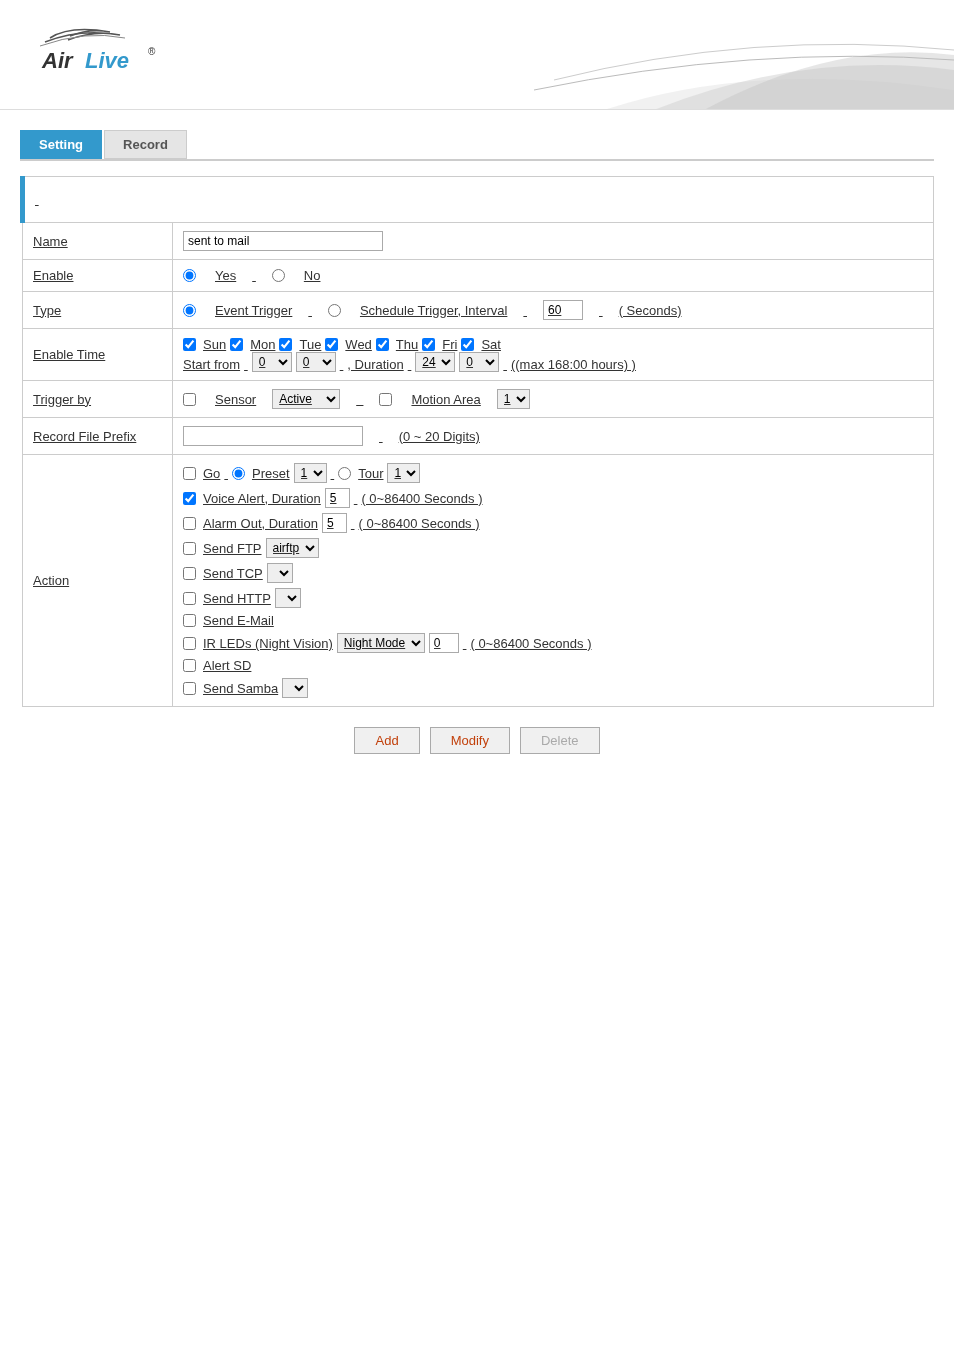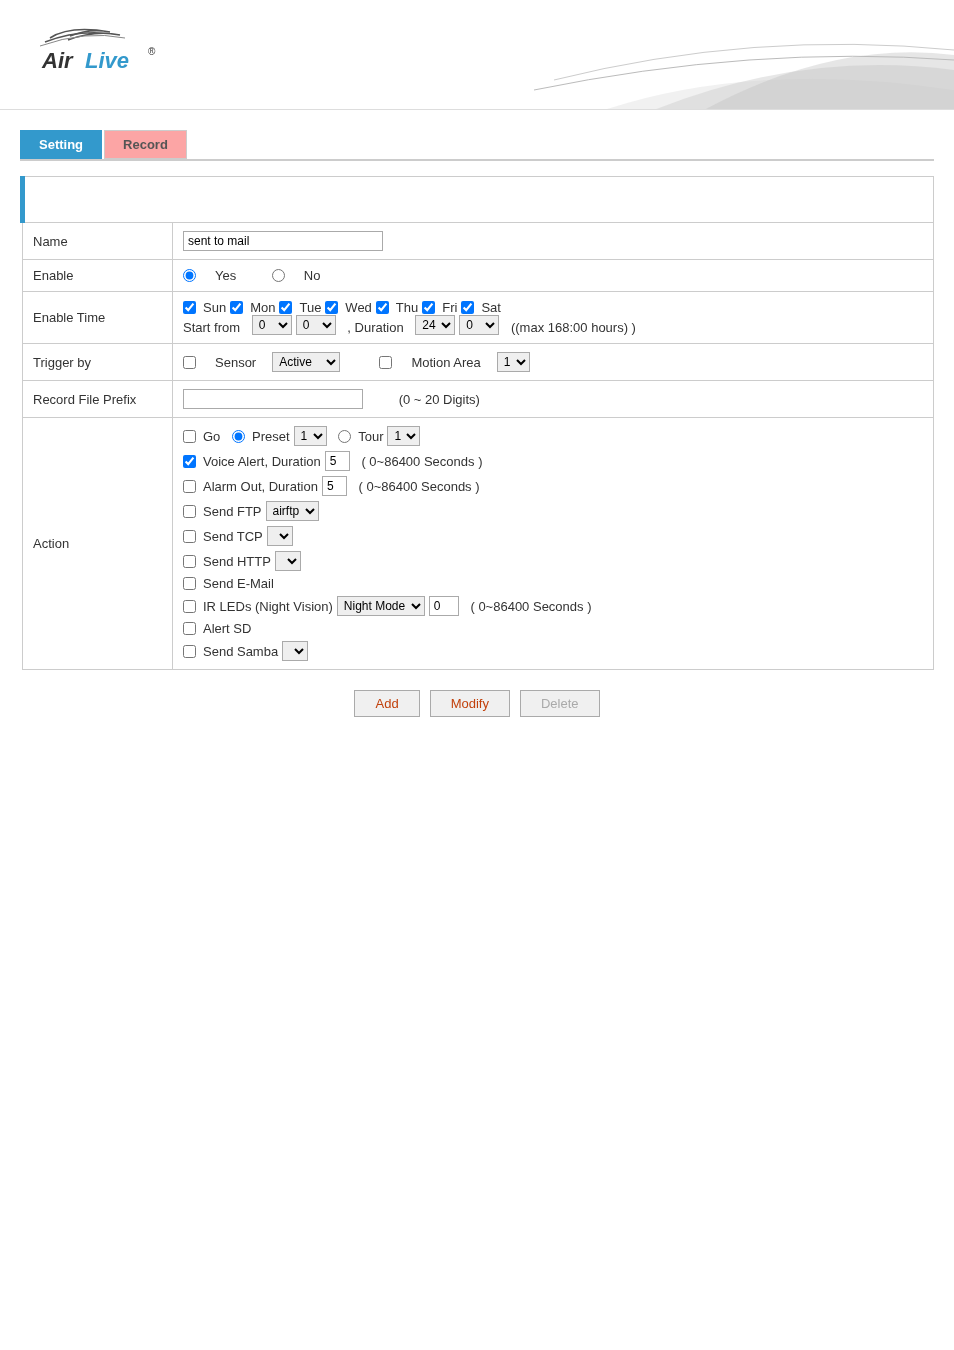--- a/index.html
+++ b/index.html
@@ -40,21 +40,21 @@
       margin: 20px 20px 0 20px;
       border-bottom: 2px solid #ccc;
       padding-bottom: 0;
     }
     .tab {
       padding: 6px 18px;
       font-size: 13px;
       font-weight: bold;
       cursor: pointer;
       border: 1px solid #ccc;
-      background: #fca5a5;
+      background: #e5e5e5;
       color: #555;
       margin-right: 2px;
     }
     .tab.active {
       background: #3399cc;
       color: #fff;
       border-color: #3399cc;
     }
 
     
@@ -62,20 +62,21 @@
       margin: 0 20px;
       padding: 10px 0;
     }
 
     
     .form-table {
       width: 100%;
       border-collapse: collapse;
       border: 1px solid #ccc;
       margin-top: 5px;
+      text-decoration: underline;
     }
     .form-table tr {
       border-bottom: 1px solid #ccc;
     }
     .form-table td {
       padding: 8px 10px;
       vertical-align: top;
     }
     .form-table td:first-child {
       width: 150px;
@@ -242,20 +243,36 @@
           <div class="row-content">
             <input type="radio" name="enable" value="Yes" checked="" style="">
             <span>Yes</span>
             &nbsp;
             <input type="radio" name="enable" value="No" style="">
             <span>No</span>
           </div>
         </td>
       </tr>
 
+      <tr>
+        <td>Type</td>
+        <td>
+          <div class="row-content">
+            <input type="radio" name="type" value="event" checked="" style="">
+            <span>Event Trigger</span>
+            &nbsp;
+            <input type="radio" name="type" value="schedule" style="">
+            <span>Schedule Trigger, Interval</span>
+            &nbsp;
+            <input type="text" class="interval-input" value="60" style="">
+            &nbsp;
+            <span>( Seconds)</span>
+          </div>
+        </td>
+      </tr>
 
       <tr>
         <td>Enable Time</td>
         <td>
           <div class="enable-time-row">
             <div class="days-row">
               <input type="checkbox" checked="" style="">
               <span>Sun</span>
               <input type="checkbox" checked="" style="">
               <span>Mon</span>

